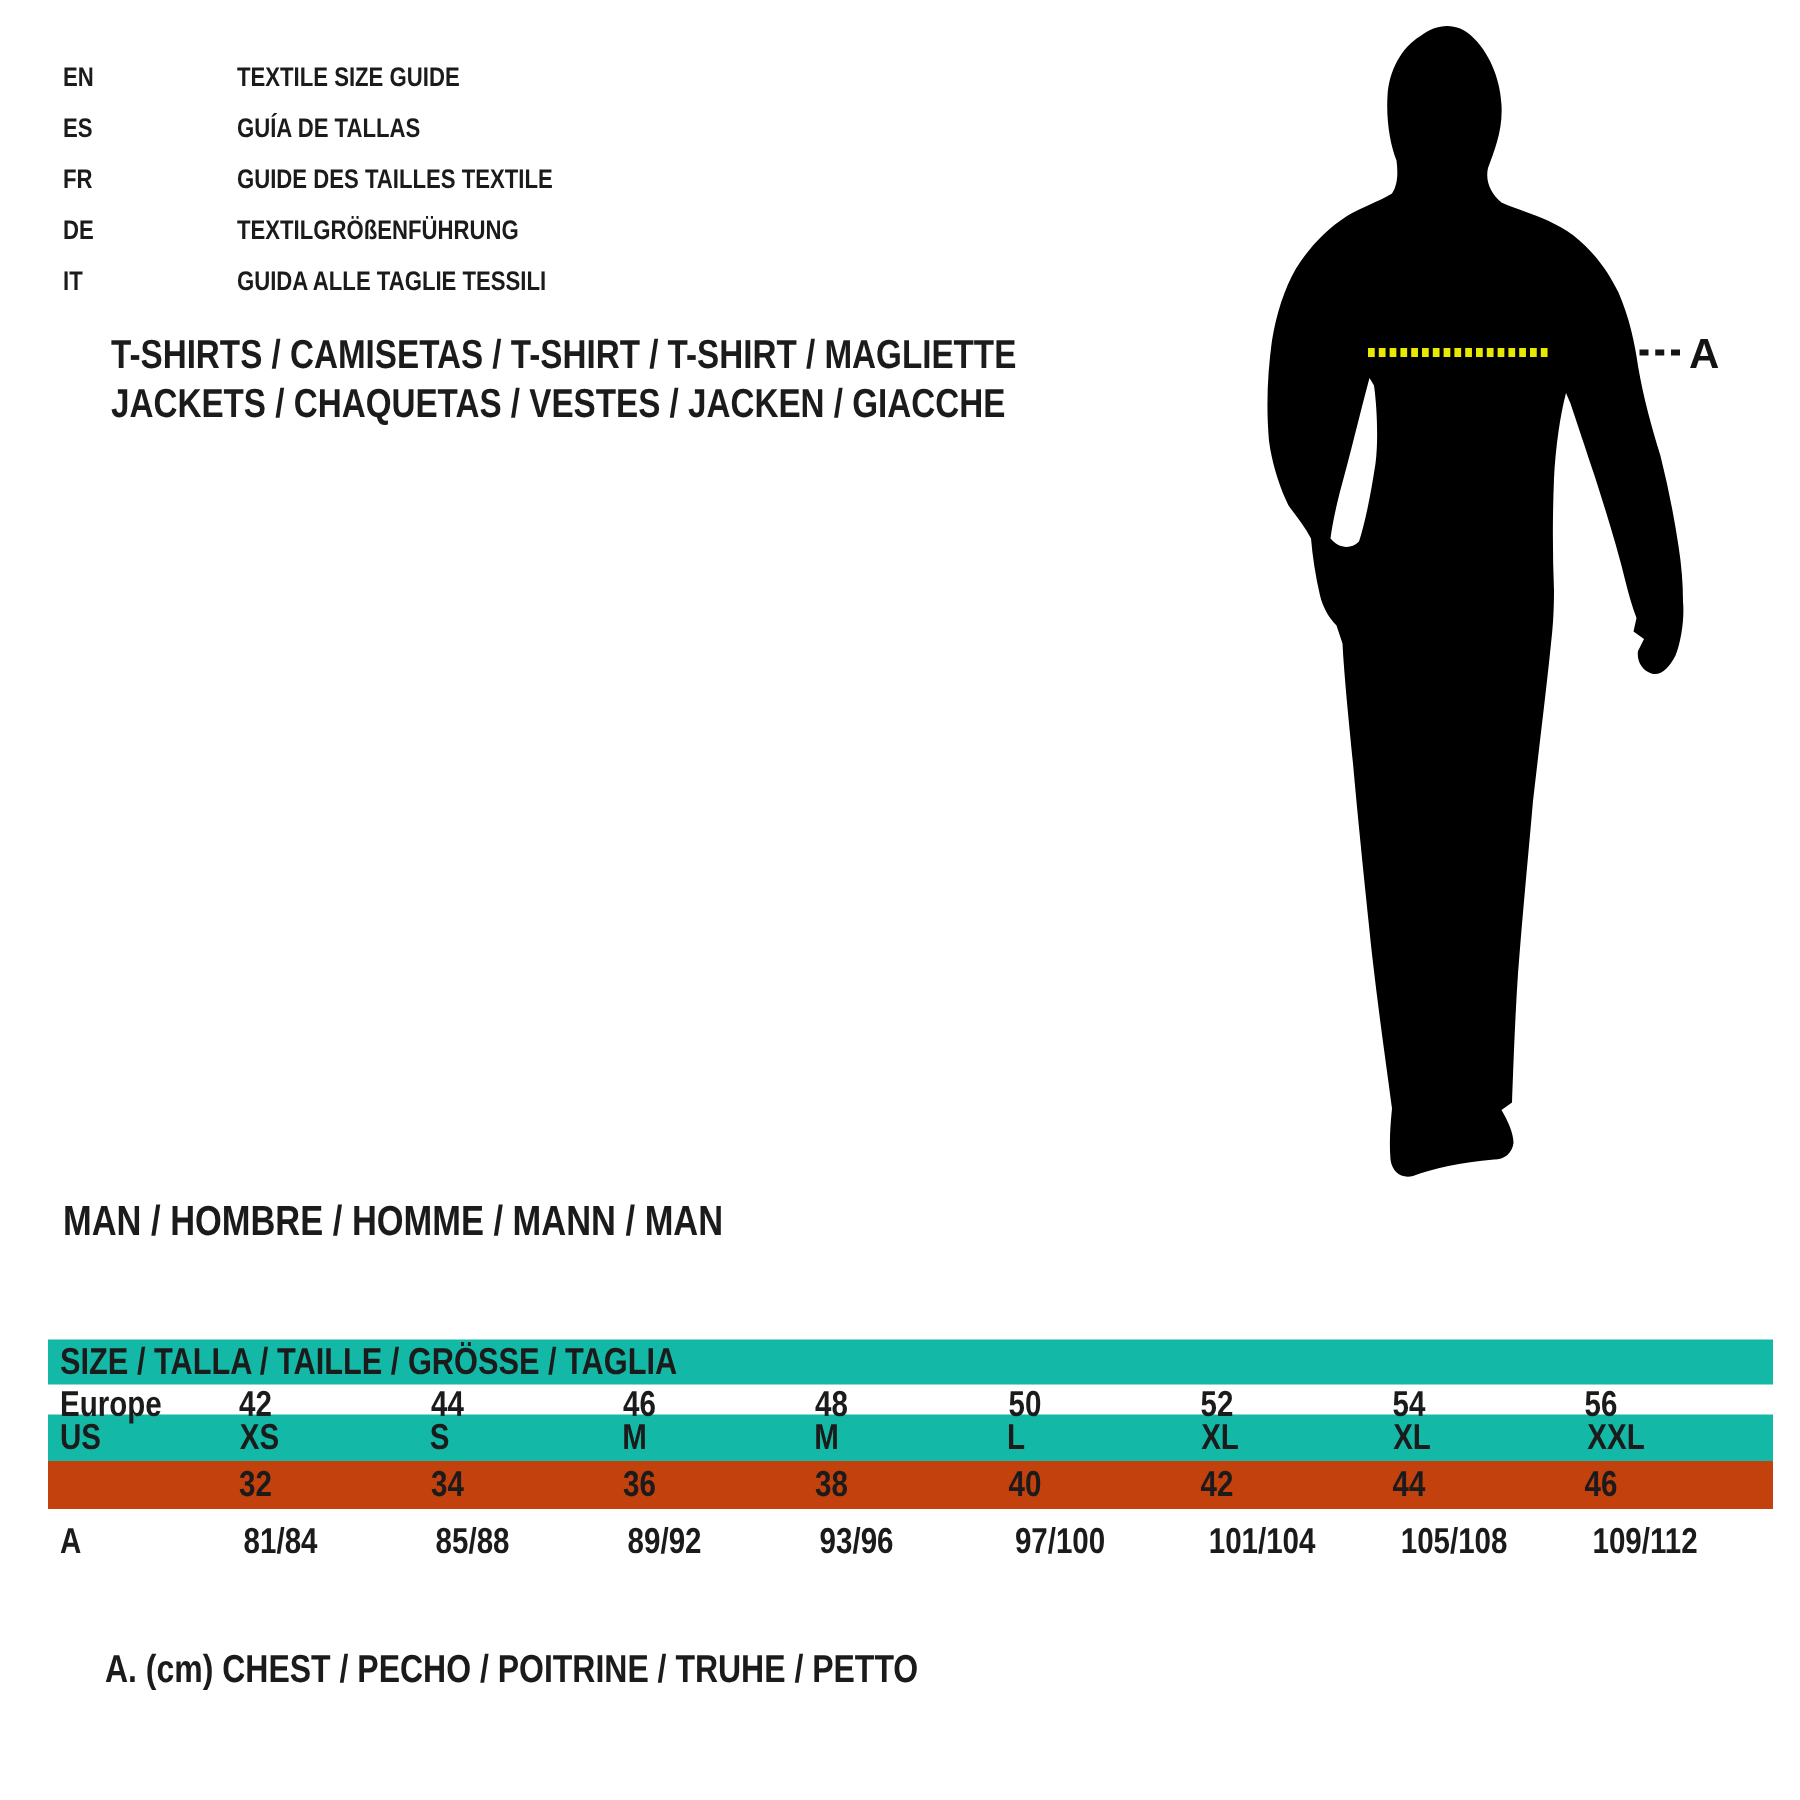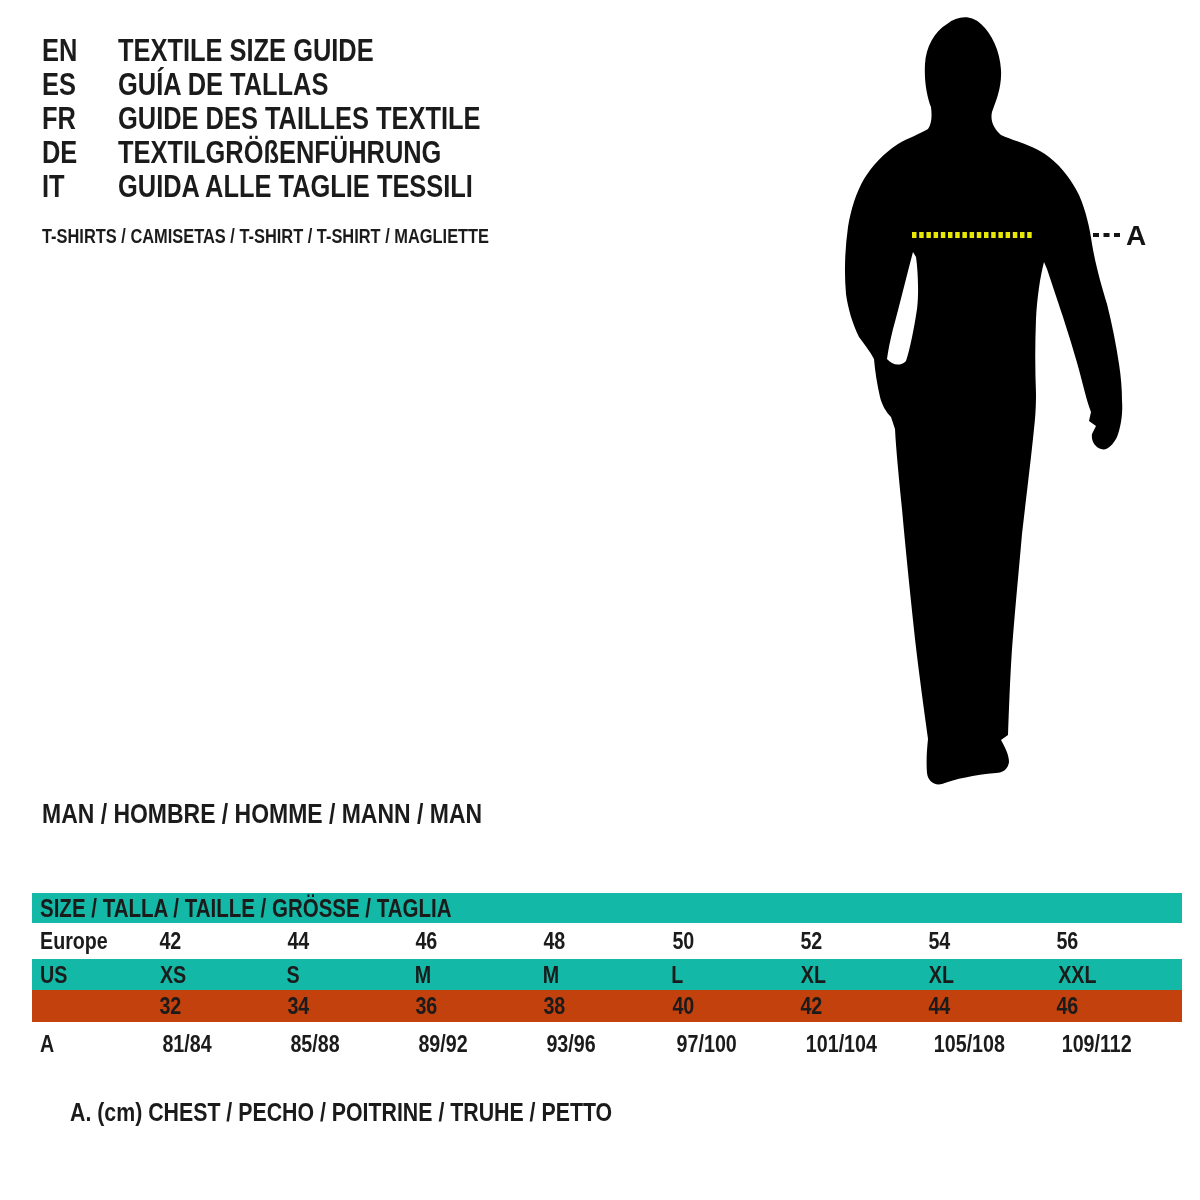--- a/index.html
+++ b/index.html
@@ -11,38 +11,38 @@
     font-family:"Liberation Sans","DejaVu Sans",sans-serif;
     color:#1b1b1b;
     -webkit-font-smoothing:antialiased;
   }
   .cond{display:inline-block;transform:scaleX(0.82);transform-origin:0 50%;white-space:nowrap;}
   .cond-c{display:inline-block;transform:scaleX(0.82);transform-origin:50% 50%;white-space:nowrap;}
 
   
   .lang-block{position:absolute;left:42px;top:34px;}
   .lang-row{display:grid;grid-template-columns:76px auto;height:34px;line-height:34px;
-            font-size:31px;font-weight:700;}
+            font-size:18px;font-weight:700;gap:40px;}
   
   .cat-block{position:absolute;left:42px;top:220px;}
-  .cat-line{height:33px;line-height:33px;font-size:20px;font-weight:700;}
+  .cat-line{height:33px;line-height:33px;font-size:27px;font-weight:700;margin-left:32px;}
 
   
   .figure-wrap{position:absolute;left:820px;top:8px;width:340px;height:790px;}
 
   
   .man-heading{position:absolute;left:42px;top:800px;height:28px;line-height:28px;
                font-size:28px;font-weight:700;}
 
   
   .size-table{position:absolute;left:32px;top:893px;width:1150px;}
   .thead{height:30px;line-height:30px;background:#14b8a6;padding-left:8px;
          font-size:25px;font-weight:700;}
   .trow{display:grid;grid-template-columns:125px repeat(8,1fr);align-items:center;}
-  .r-europe{height:36px;}
+  .r-europe{height:20px;}
   .r-us{height:31px;background:#14b8a6;}
   .r-blank{height:32px;background:#c2410c;}
   .r-a{height:43px;}
   .cell{text-align:left;font-size:24px;font-weight:700;}
   .cell.label{text-align:left;padding-left:8px;}
 
   
   .footer-note{position:absolute;left:42px;top:1099px;height:27px;line-height:27px;
                font-size:26px;font-weight:700;margin-left:28px;}
 </style>
@@ -70,20 +70,23 @@
     </div>
     <div class="lang-row">
       <span><span class="cond">IT</span></span>
       <span><span class="cond">GUIDA ALLE TAGLIE TESSILI</span></span>
     </div>
   </div>
 
   <div class="cat-block">
     <div class="cat-line">
       <span class="cond">T-SHIRTS / CAMISETAS / T-SHIRT / T-SHIRT / MAGLIETTE</span>
+    </div>
+    <div class="cat-line">
+      <span class="cond">JACKETS / CHAQUETAS / VESTES / JACKEN / GIACCHE</span>
     </div>
   </div>
 
   <div class="figure-wrap">
     <svg width="340" height="790" viewBox="0 0 340 790" xmlns="http://www.w3.org/2000/svg">
       <path fill="#000000" fill-rule="evenodd" d="
         M127,16
         C138,7 152,7 161,16
         C172,26 180,43 181,62
         C182,79 176,93 172,104

